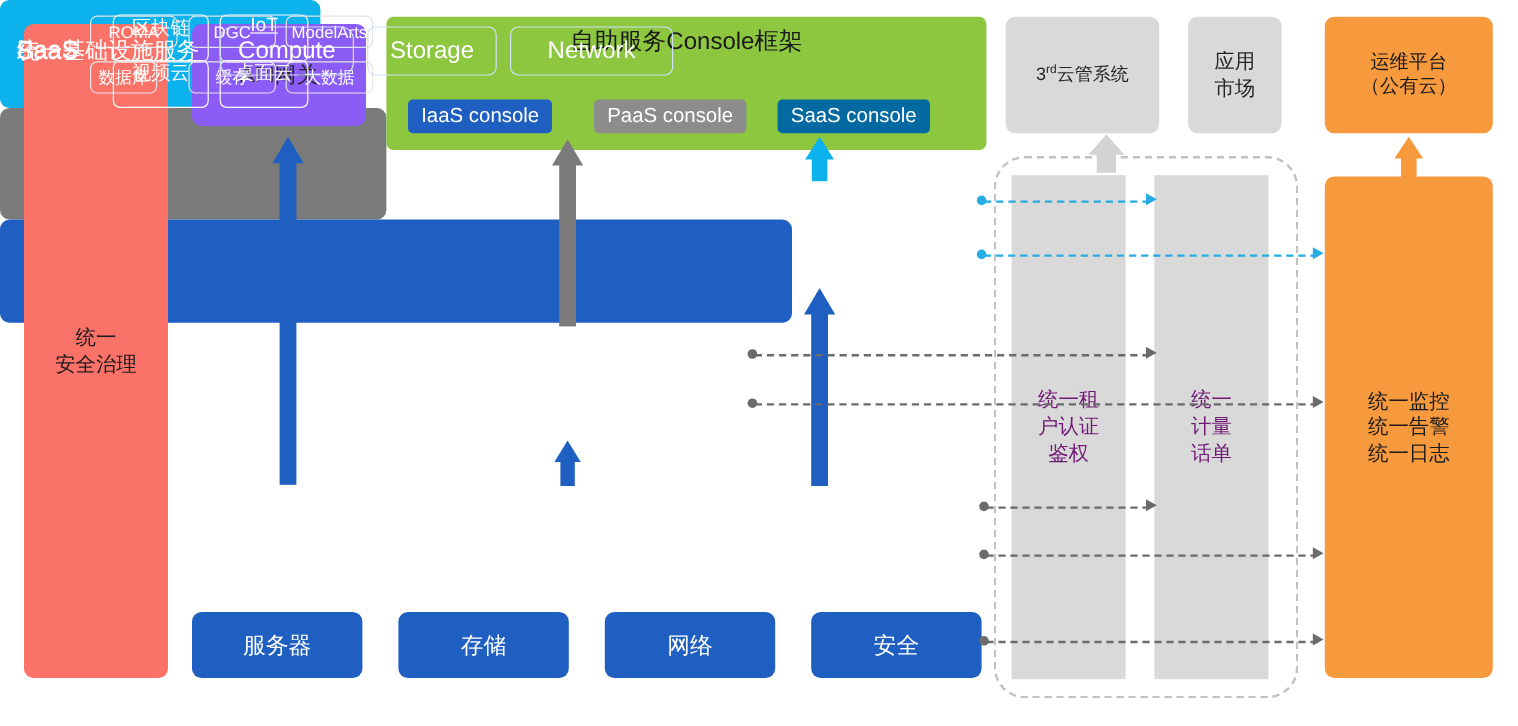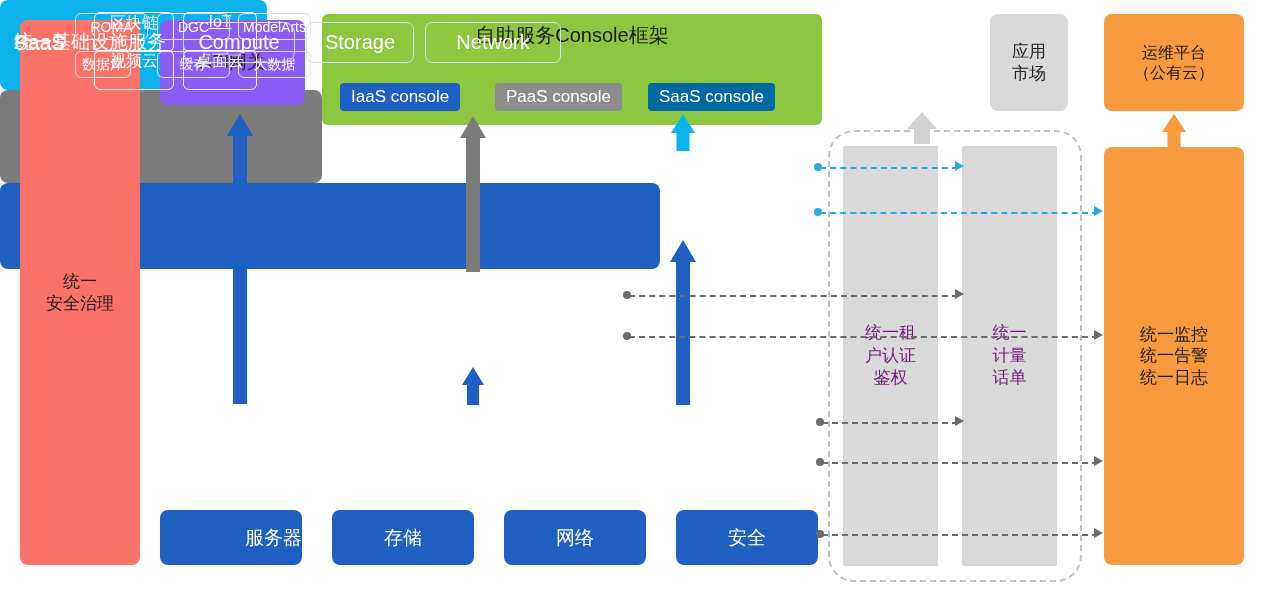--- a/index.html
+++ b/index.html
@@ -199,20 +199,25 @@
       <span>IaaS console</span>
     </div>
     <div class="console-chip" style="left:173px;background:#8c8c8c;">
       <span>PaaS console</span>
     </div>
     <div class="console-chip" style="left:326px;background:#0369a1;">
       <span>SaaS console</span>
     </div>
   </div>
 
+  <div class="box" id="third-party">
+    <div>
+      <span>3</span><sup>rd</sup><span>云管系统</span>
+    </div>
+  </div>
 
   <div class="box" id="app-market">
     <div>
       <span>应用</span><br>
       <span>市场</span>
     </div>
   </div>
 
   <div class="box" id="ops-platform">
     <div>
@@ -273,21 +278,21 @@
       <span>Compute</span>
     </div>
     <div class="infra-chip" style="left:306px;width:108px;">
       <span>Storage</span>
     </div>
     <div class="infra-chip" style="left:425px;width:136px;">
       <span>Network</span>
     </div>
   </div>
 
-  <div class="res-box" style="left:160px;width:142px;justify-content:flex-end;">
+  <div class="res-box" style="left:160px;width:142px;">
     <span>服务器</span>
   </div>
   <div class="res-box" style="left:504px;width:142px;">
     <span>网络</span>
   </div>
   <div class="res-box" style="left:332px;width:142px;">
     <span>存储</span>
   </div>
   <div class="res-box" style="left:676px;width:142px;">
     <span>安全</span>

